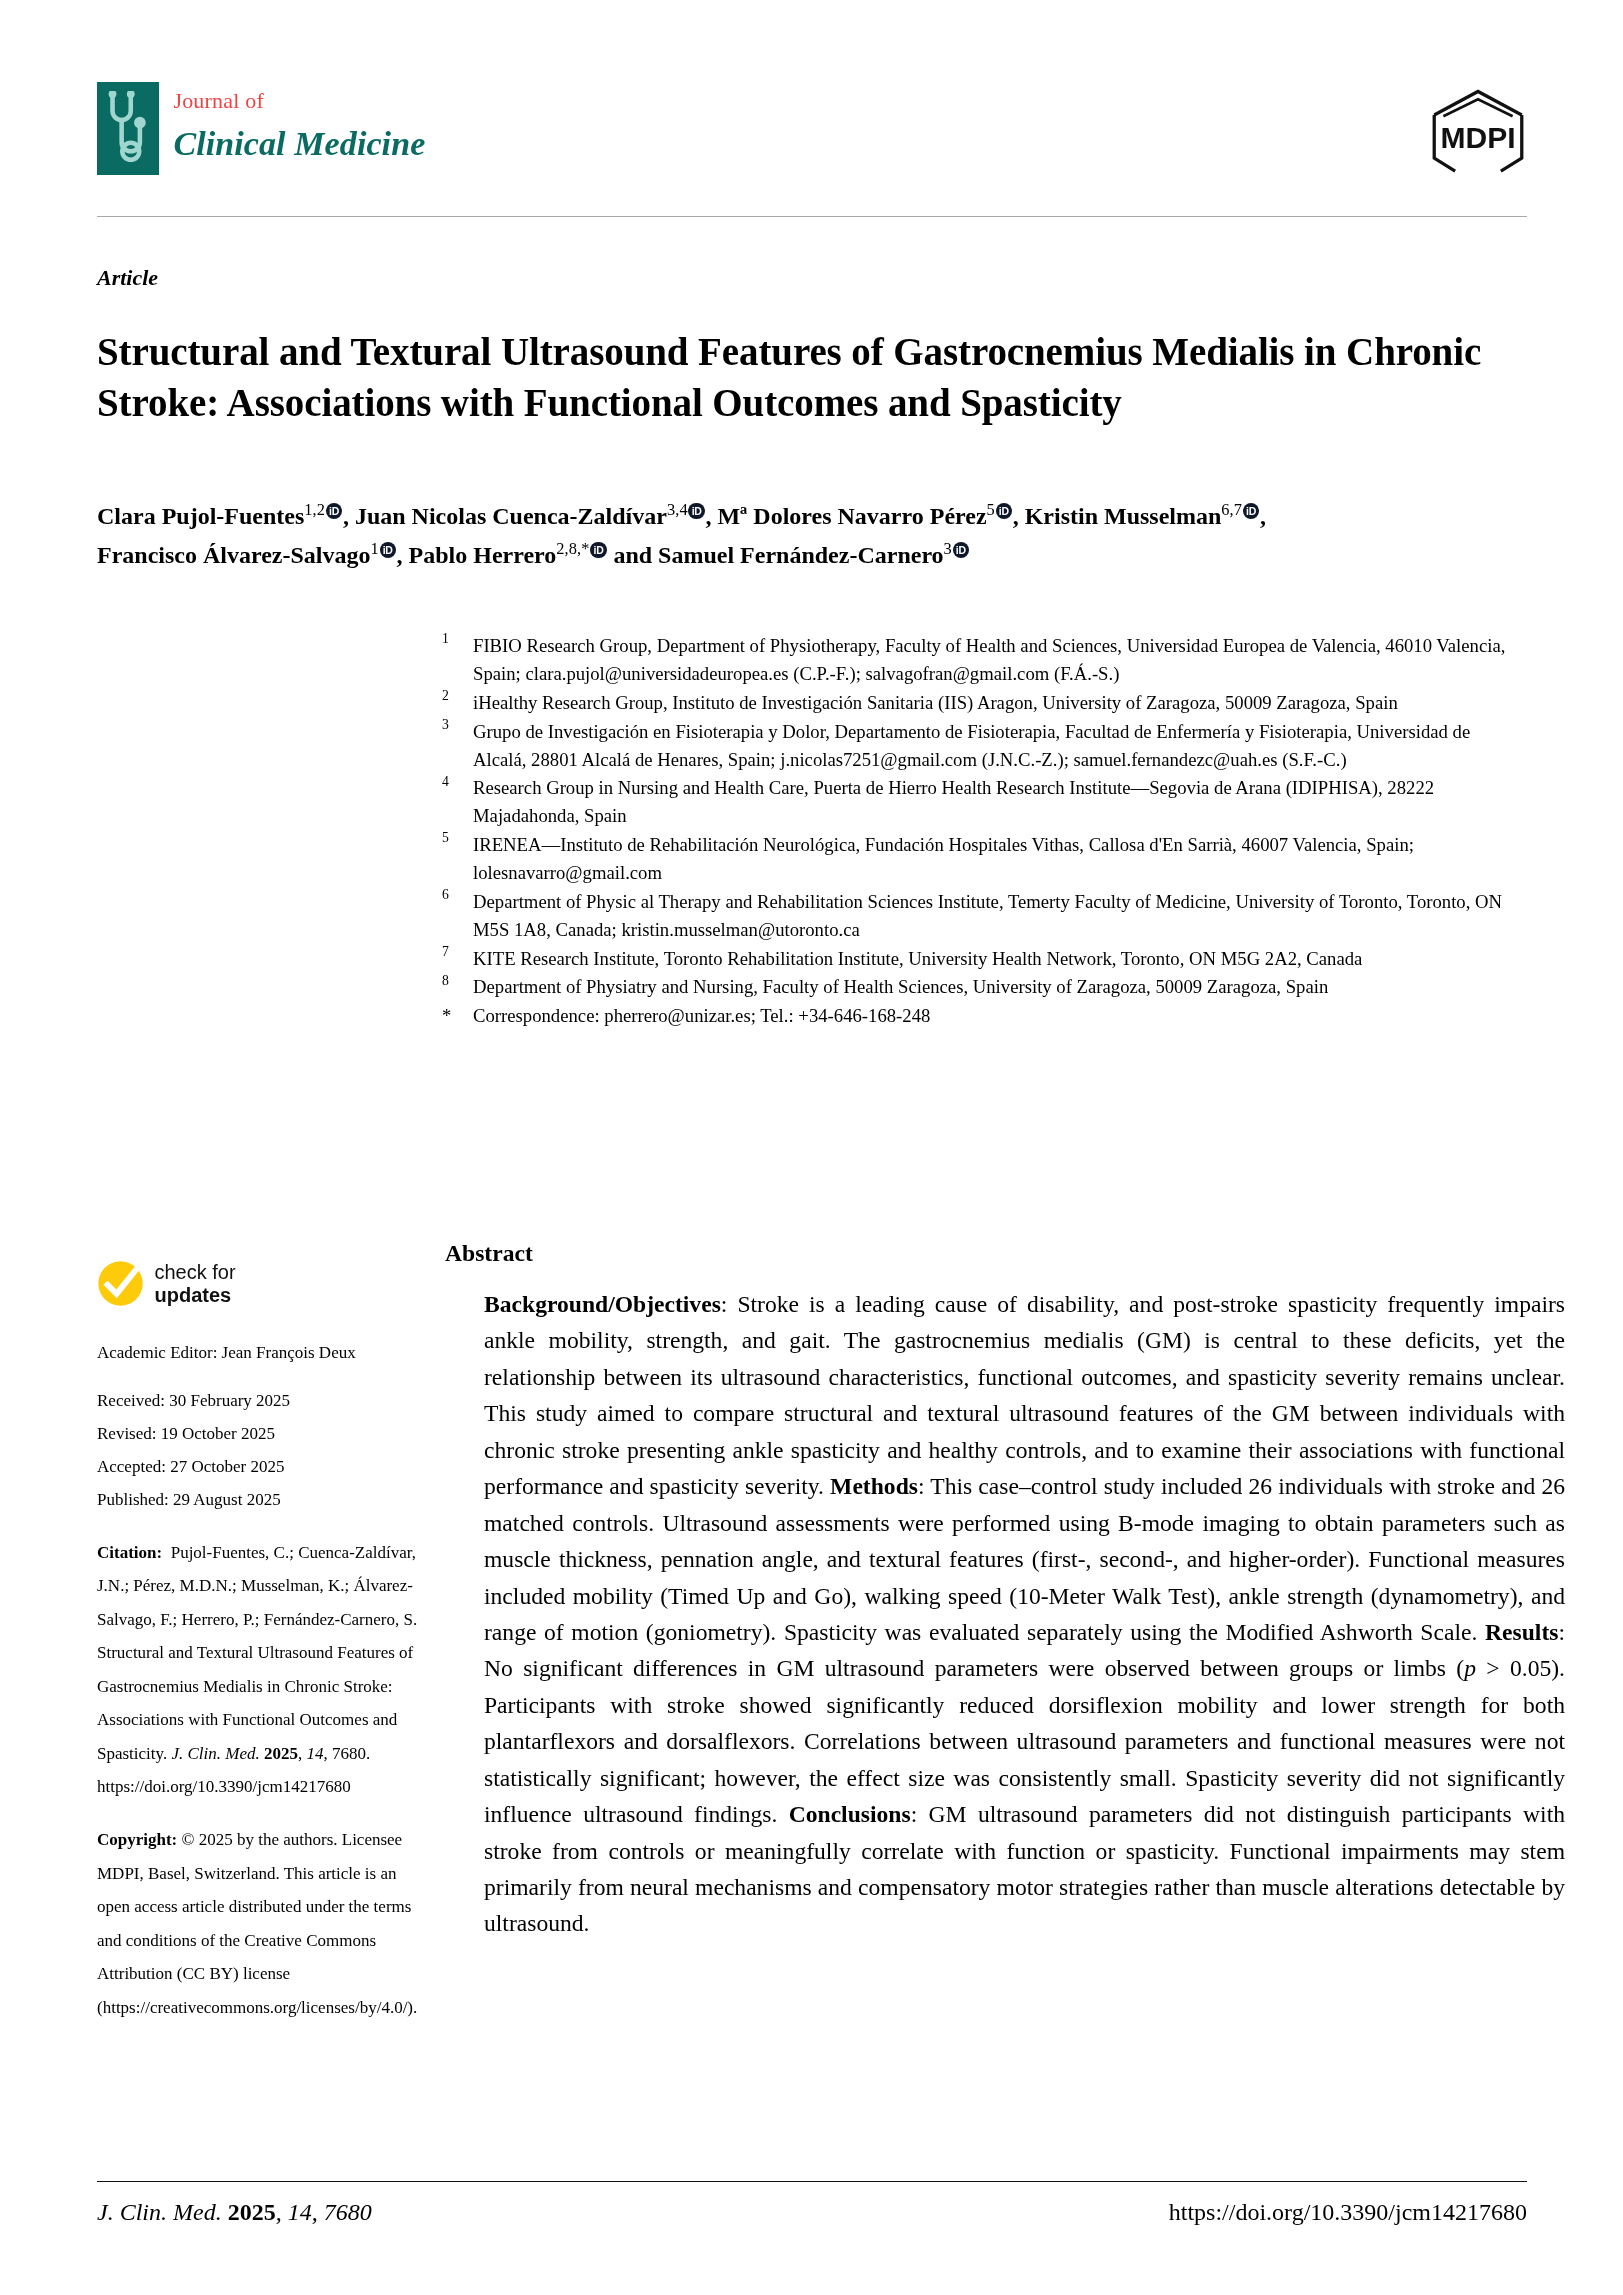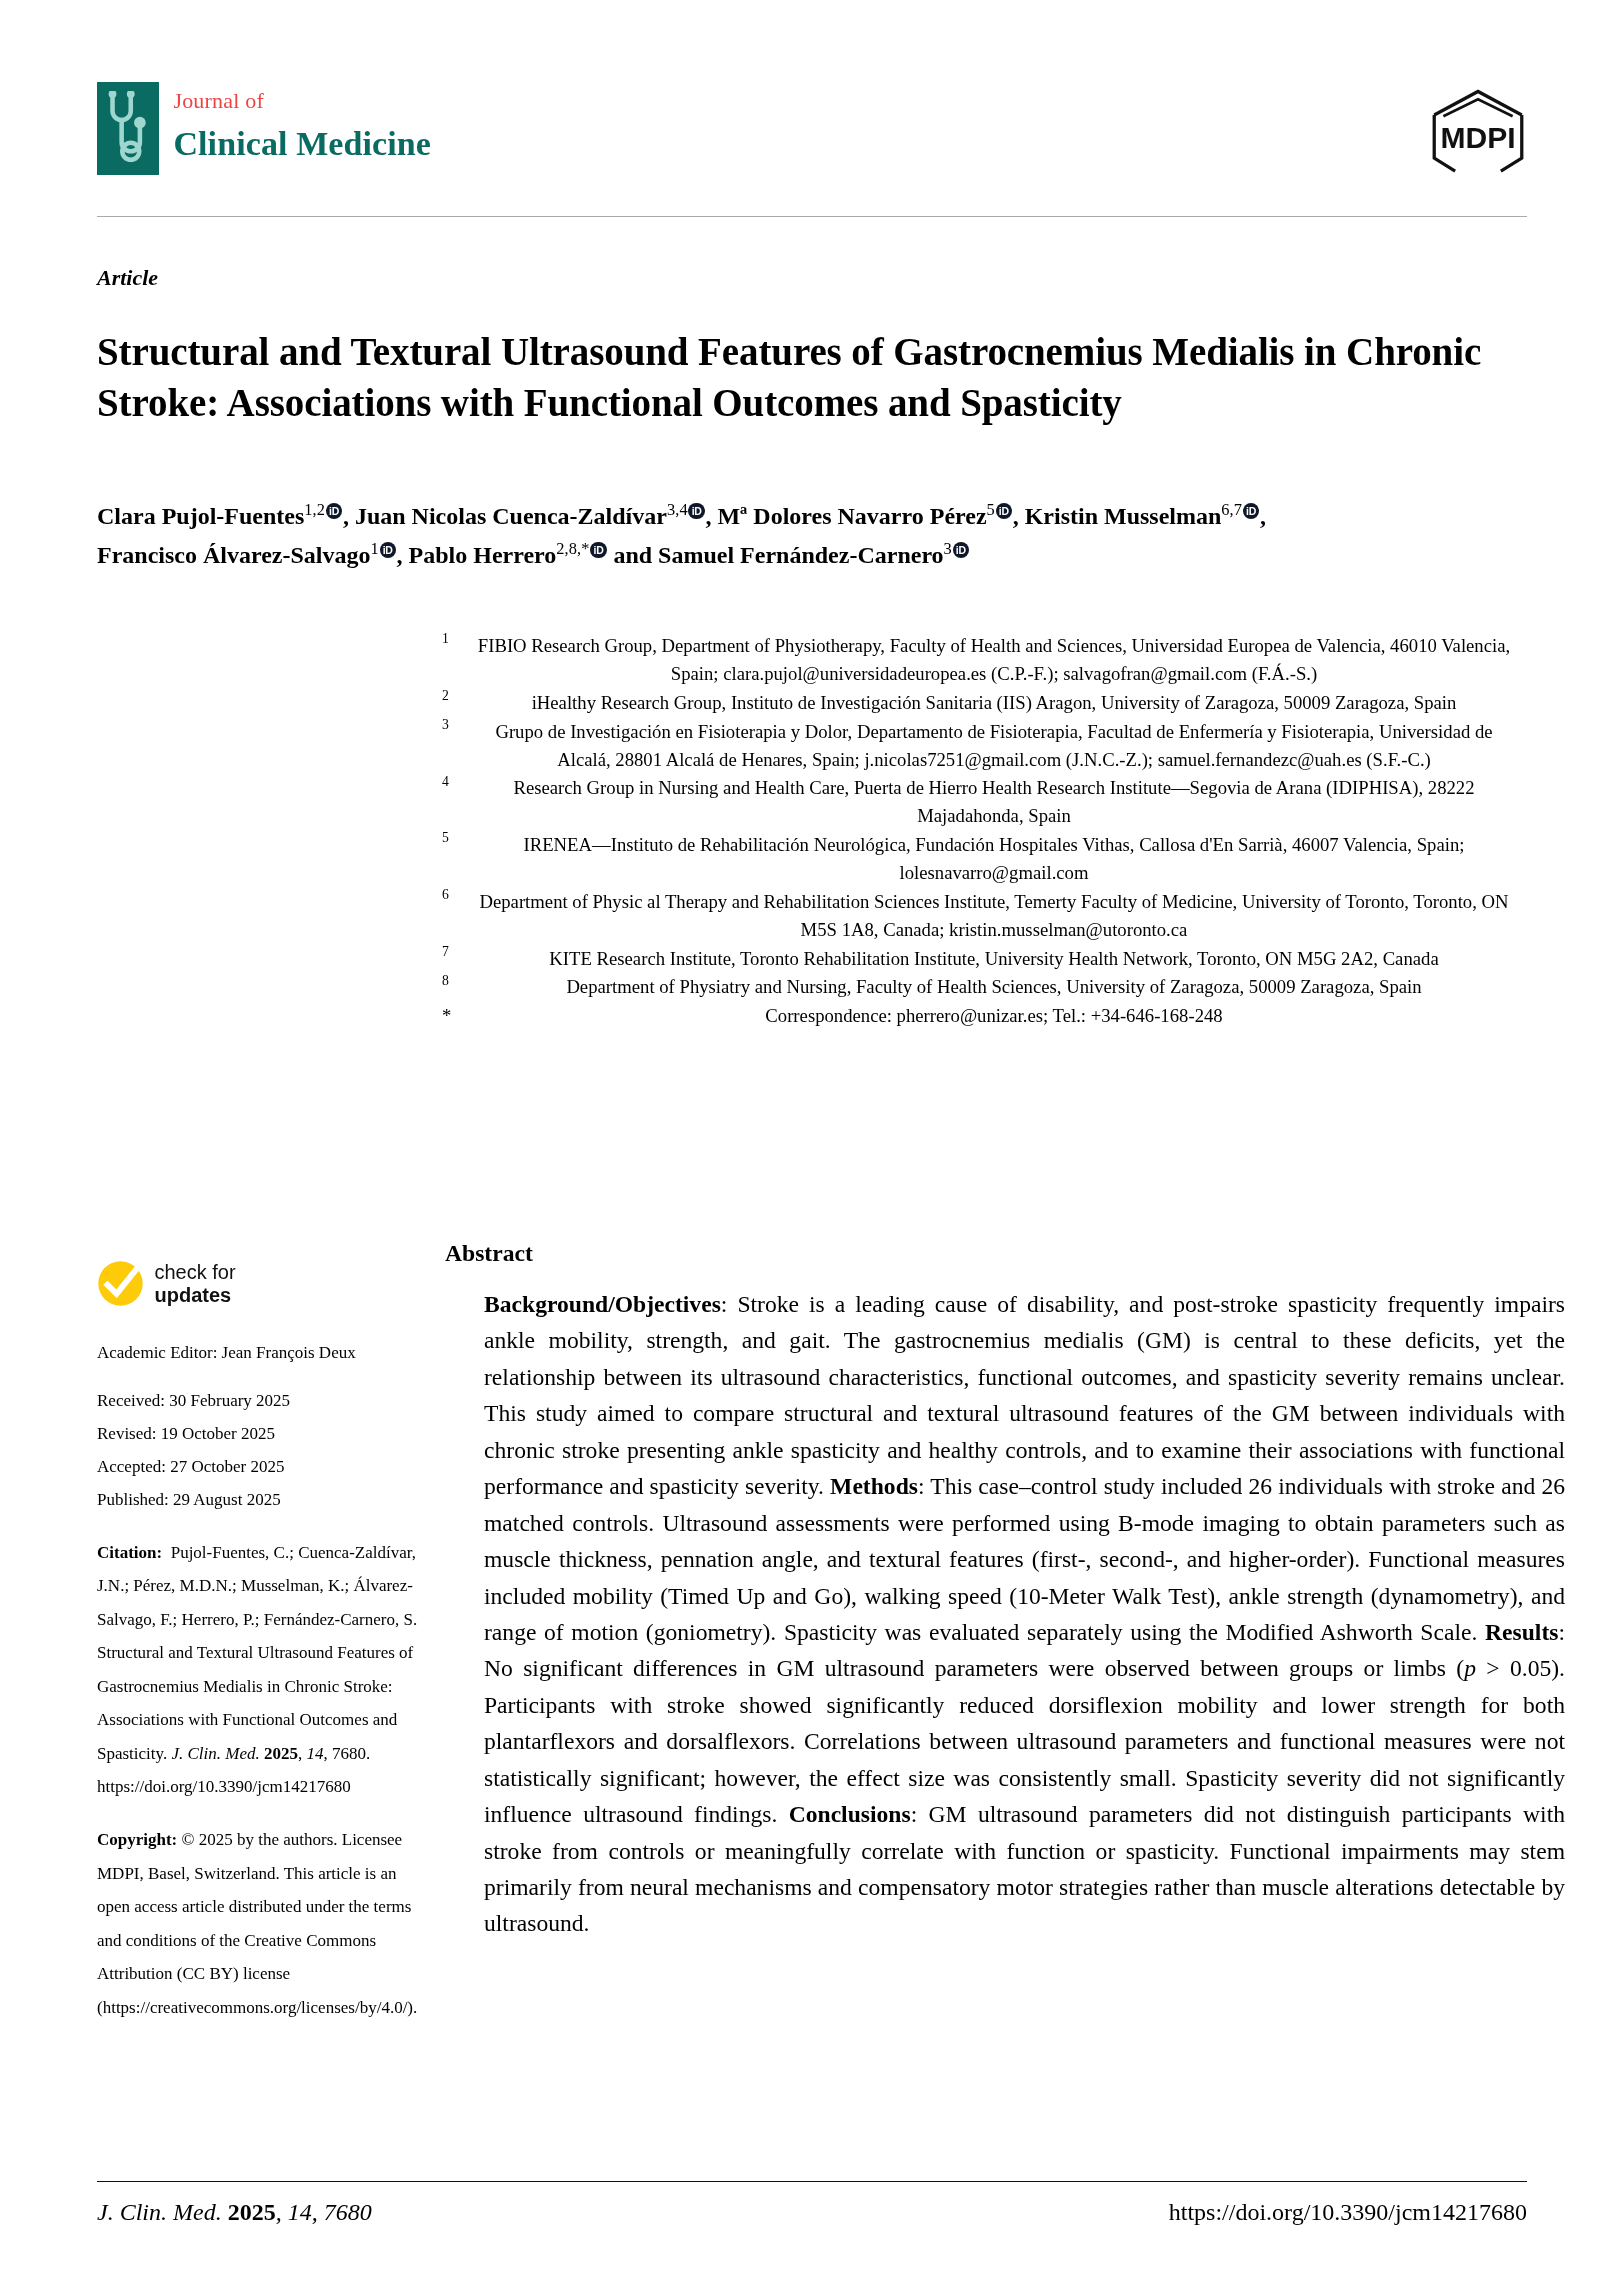--- a/index.html
+++ b/index.html
@@ -57,20 +57,21 @@
   }
   .logo-journal {
     font-family: "Liberation Serif", serif;
     font-size: 22px;
     color: #ef4444;
     letter-spacing: 0.2px;
     margin-bottom: 15px;
   }
   .logo-clinmed {
     font-family: "Liberation Serif", serif;
+    font-style: italic;
     font-weight: bold;
     font-size: 34px;
     color: #0a6b63;
     letter-spacing: 0.1px;
   }
   .mdpi-logo {
     position: absolute;
     right: 0;
     top: 3.9px;
     width: 98px;
@@ -160,21 +161,20 @@
     vertical-align: super;
     position: relative;
     top: -2.6px;
   }
   .aff-num.star {
     font-size: 18.7px;
     top: 0;
   }
   .aff-text {
     flex: 1;
-    text-align: center;
   }
 
   
   .sidebar {
     position: absolute;
     left: 97px;
     top: 1260px;
     width: 327px;
   }
   .cfu {

